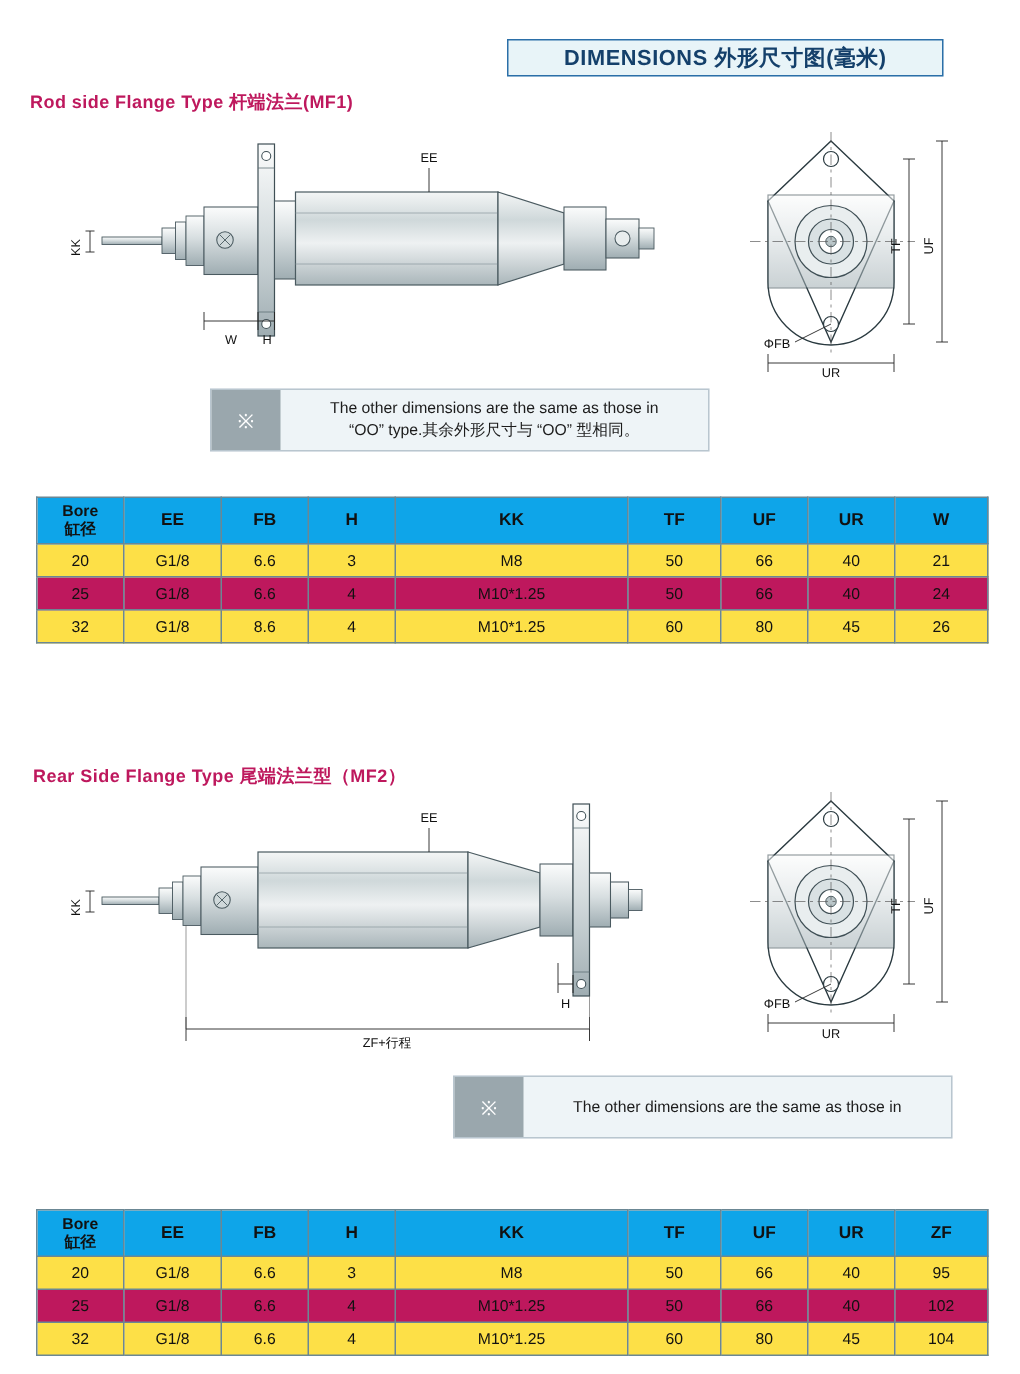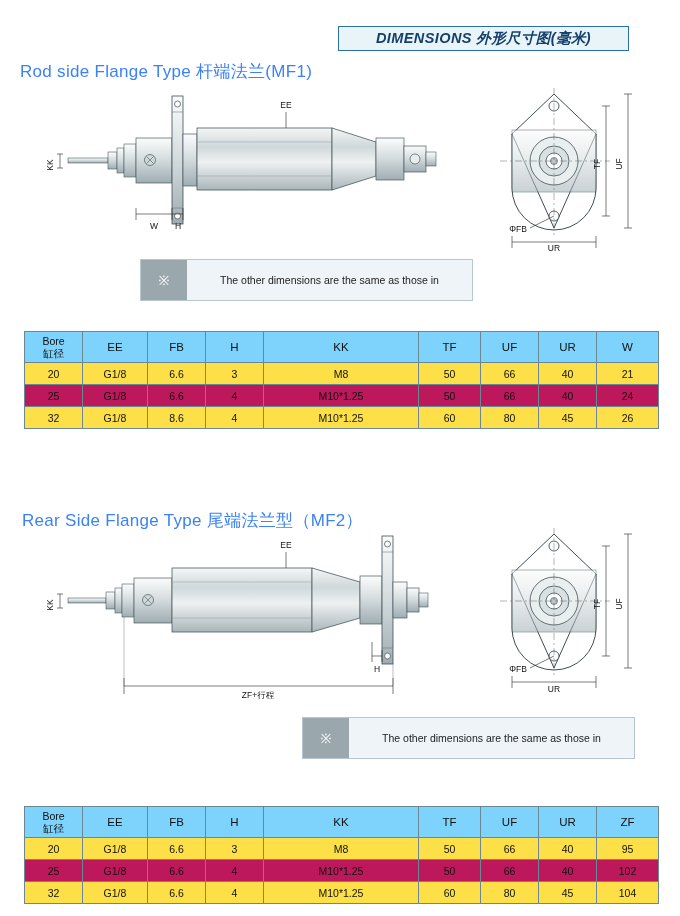--- a/index.html
+++ b/index.html
@@ -34,29 +34,28 @@
     align-items: center;
     justify-content: center;
     box-sizing: border-box;
   }
   .banner-text {
     font-size: 14.5px;
     font-weight: bold;
     color: #14406b;
     letter-spacing: 0.4px;
     white-space: nowrap;
-    font-style: italic;
   }
 
   
   .sec-title {
     position: absolute;
-    font-size: 17px;
-    font-weight: normal;
-    color: #3b82f6;
+    font-size: 12px;
+    font-weight: bold;
+    color: #be185d;
     letter-spacing: 0.3px;
     white-space: nowrap;
   }
   #title-mf1 { top: 60px; left: 20px; }
   #title-mf2 { top: 509px; left: 22px; }
 
   
   .note {
     position: absolute;
     display: flex;
@@ -100,23 +99,23 @@
     font-size: 10.5px;
   }
   #table-1 { top: 331px; left: 24px; width: 634px; }
   #table-2 { top: 806px; left: 24px; width: 634px; }
   table.dim th, table.dim td {
     border: 1px solid #6b8794;
     text-align: center;
     color: #111;
   }
   table.dim th {
-    background: #7dd3fc;
+    background: #0ea5e9;
     height: 28px;
-    font-weight: normal;
+    font-weight: bold;
     font-size: 11.5px;
     line-height: 13px;
   }
   table.dim th.bore {
     font-size: 10.5px;
     line-height: 12px;
   }
   table.dim td {
     height: 19px;
     font-size: 10.5px;
@@ -244,20 +243,21 @@
         <line x1="534" y1="140" x2="510" y2="152" stroke="#222" stroke-width="0.6"></line>
         <text x="498" y="156" font-size="8.5" font-family="Liberation Sans, sans-serif" fill="#111" text-anchor="middle">ΦFB</text>
       </g>
     </svg>
   </div>
 
   <div class="note" id="note-1">
     <div class="note-mark">※</div>
     <div class="note-body">
       <div class="note-line">The other dimensions are the same as those in</div>
+      <div class="note-line">“OO” type.其余外形尺寸与 “OO” 型相同。</div>
     </div>
   </div>
 
   <table class="dim" id="table-1">
     <colgroup>
       <col style="width:58px">
         <col style="width:65px">
         <col style="width:58px">
         <col style="width:58px">
       <col style="width:155px">

